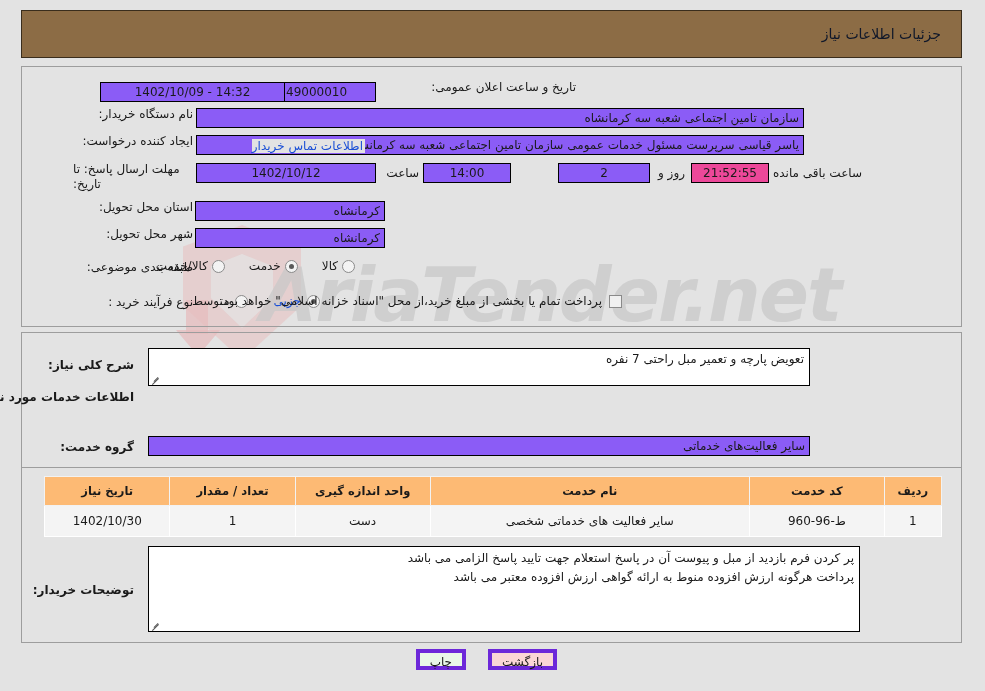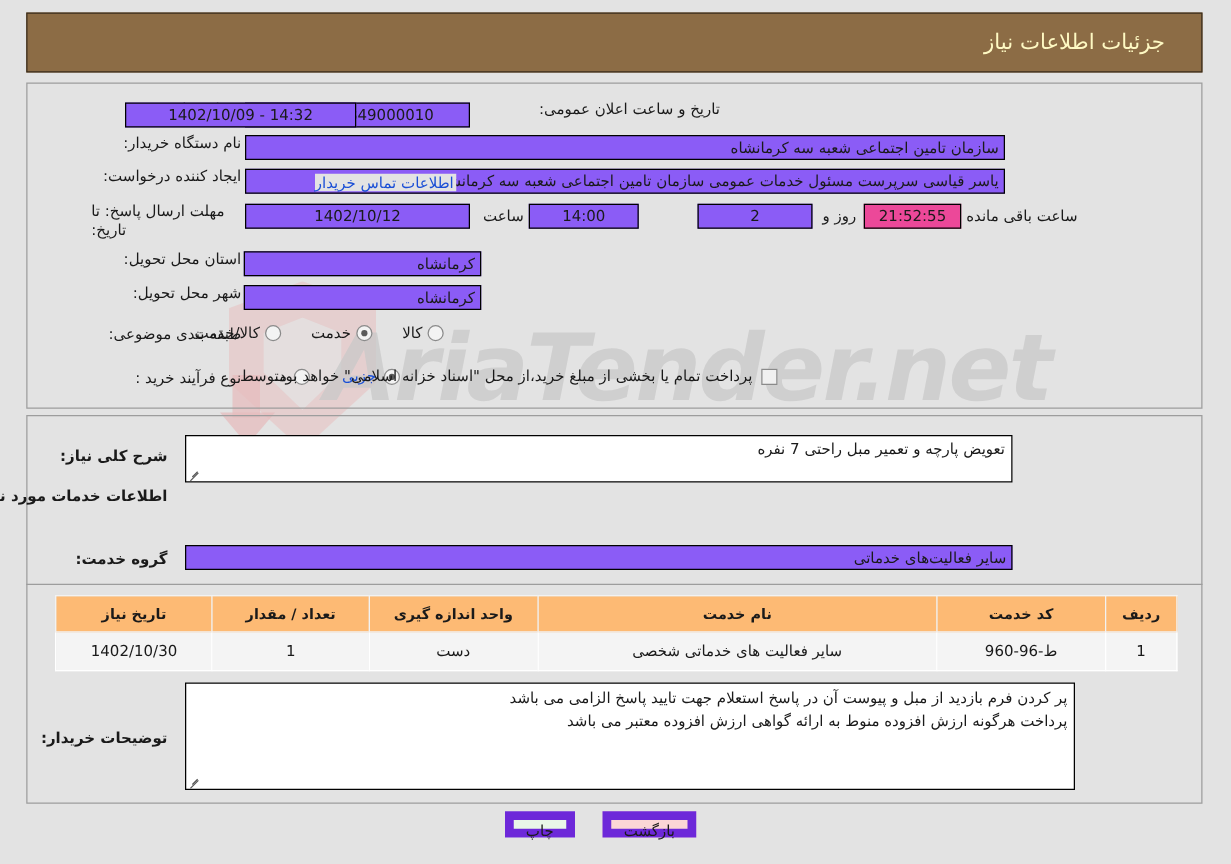--- a/index.html
+++ b/index.html
@@ -92,23 +92,23 @@
     height: 48px;
     background: #8c6c45;
     border: 1px solid #3a2d1c;
     box-sizing: border-box;
     display: flex;
     align-items: center;
     justify-content: flex-start;
     z-index: 10;
   }
   .title-bar .title-text {
-    color: #fef9c3;
-    font-size: 17px;
-    padding-right: 29px;
+    color: #0f172a;
+    font-size: 14px;
+    padding-right: 20px;
   }
 
   
   .panel {
     position: absolute;
     box-sizing: border-box;
     border: 1px solid #9d9d9d;
     background: transparent;
     z-index: 6;
   }
@@ -238,21 +238,21 @@
     border: 1px solid #ffffff;
     height: 28px;
     text-align: center;
     color: #1a1a1a;
     font-size: 12px;
   }
 
   
   .btn {
     box-sizing: border-box;
-    border: 7px solid #6d28d9;
+    border: 4px solid #6d28d9;
     font-family: "DejaVu Sans", "Liberation Sans", sans-serif;
     font-size: 12px;
     color: #1a1a1a;
     height: 21px;
     padding: 0 10px;
     cursor: pointer;
     line-height: 19px;
   }
   .btn-print  { background: #e9f7e8; }
   .btn-back   { background: #fbd6d6; }

